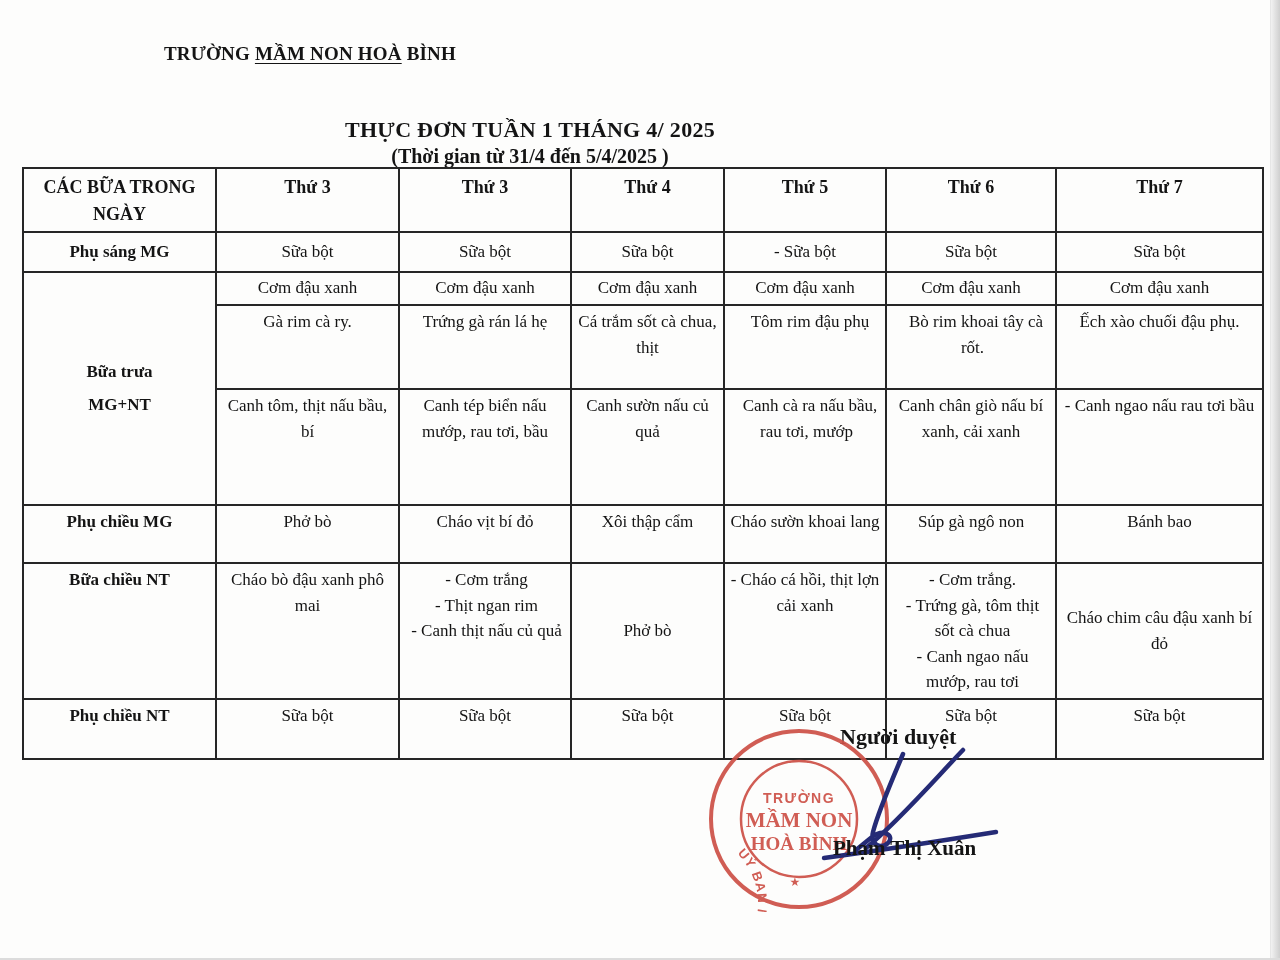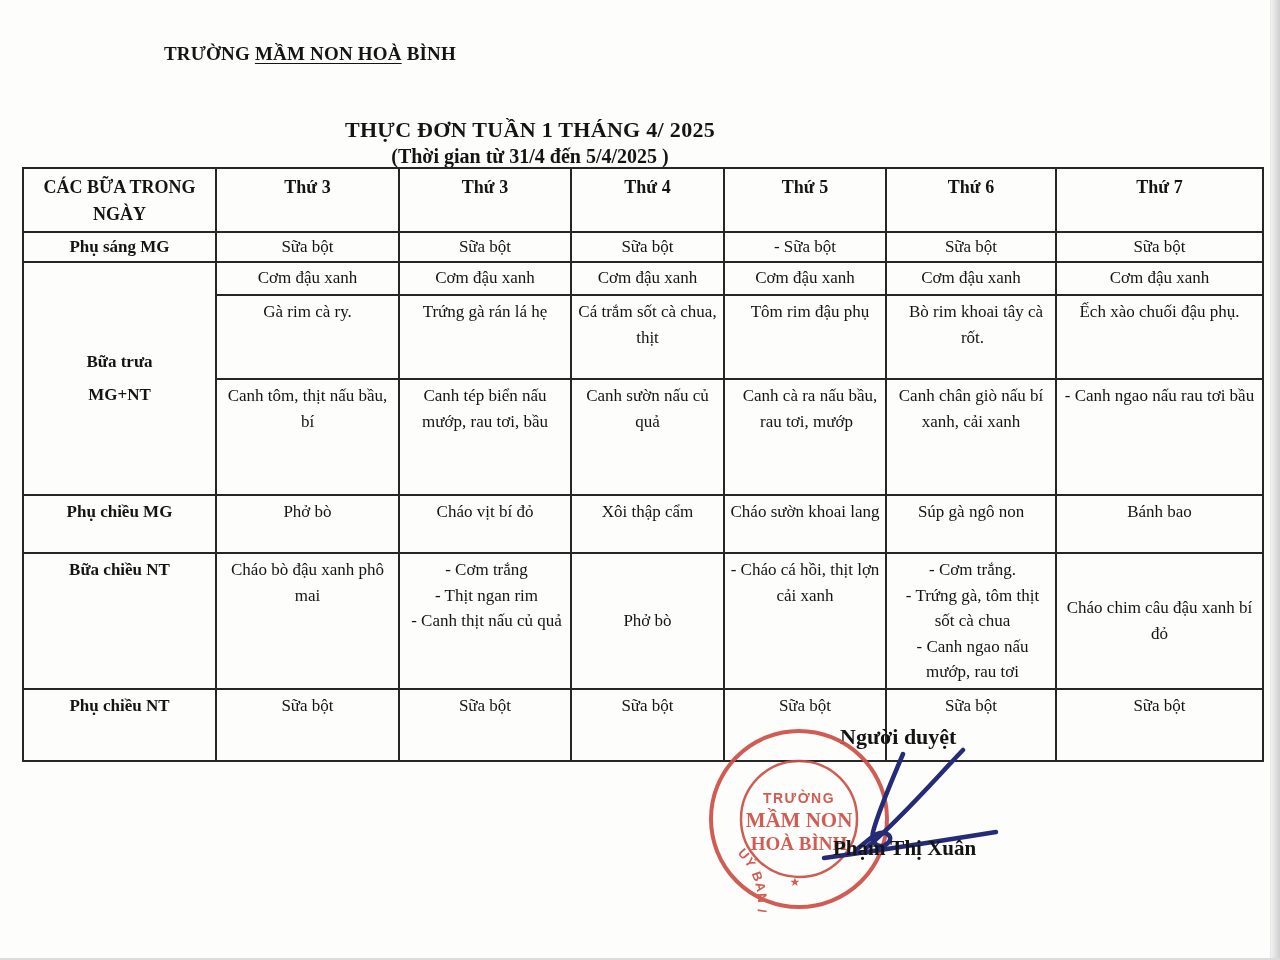--- a/index.html
+++ b/index.html
@@ -83,21 +83,21 @@
   <tbody>
       <tr style="height:50px">
     <th>CÁC BỮA TRONG NGÀY</th>
     <th>Thứ 3</th>
     <th>Thứ 3</th>
     <th>Thứ 4</th>
     <th>Thứ 5</th>
     <th>Thứ 6</th>
     <th>Thứ 7</th>
   </tr>
-  <tr style="height:30px" class="r-phusang">
+  <tr style="height:40px" class="r-phusang">
     <td class="row-label">Phụ sáng MG</td>
     <td>Sữa bột</td>
     <td>Sữa bột</td>
     <td>Sữa bột</td>
     <td>- Sữa bột</td>
     <td>Sữa bột</td>
     <td>Sữa bột</td>
   </tr>
   <tr style="height:33px" class="r-rice r-lunch-label">
     <td rowspan="3" class="row-label">
@@ -142,21 +142,21 @@
     <td class="ta-l prelines">- Cơm trắng
 - Thịt ngan rim
 - Canh thịt nấu củ quả</td>
     <td class="va-m">Phở bò</td>
     <td>- Cháo cá hồi, thịt lợn cải xanh</td>
     <td class="ta-l prelines">- Cơm trắng.
 - Trứng gà, tôm thịt sốt cà chua
 - Canh ngao nấu mướp, rau tơi</td>
     <td class="va-m">Cháo chim câu đậu xanh bí đỏ</td>
   </tr>
-  <tr style="height:72px">
+  <tr style="height:60px">
     <td class="row-label">Phụ chiều NT</td>
     <td>Sữa bột</td>
     <td>Sữa bột</td>
     <td>Sữa bột</td>
     <td>Sữa bột</td>
     <td>Sữa bột</td>
     <td>Sữa bột</td>
   </tr>
 </tbody>
   </table>

